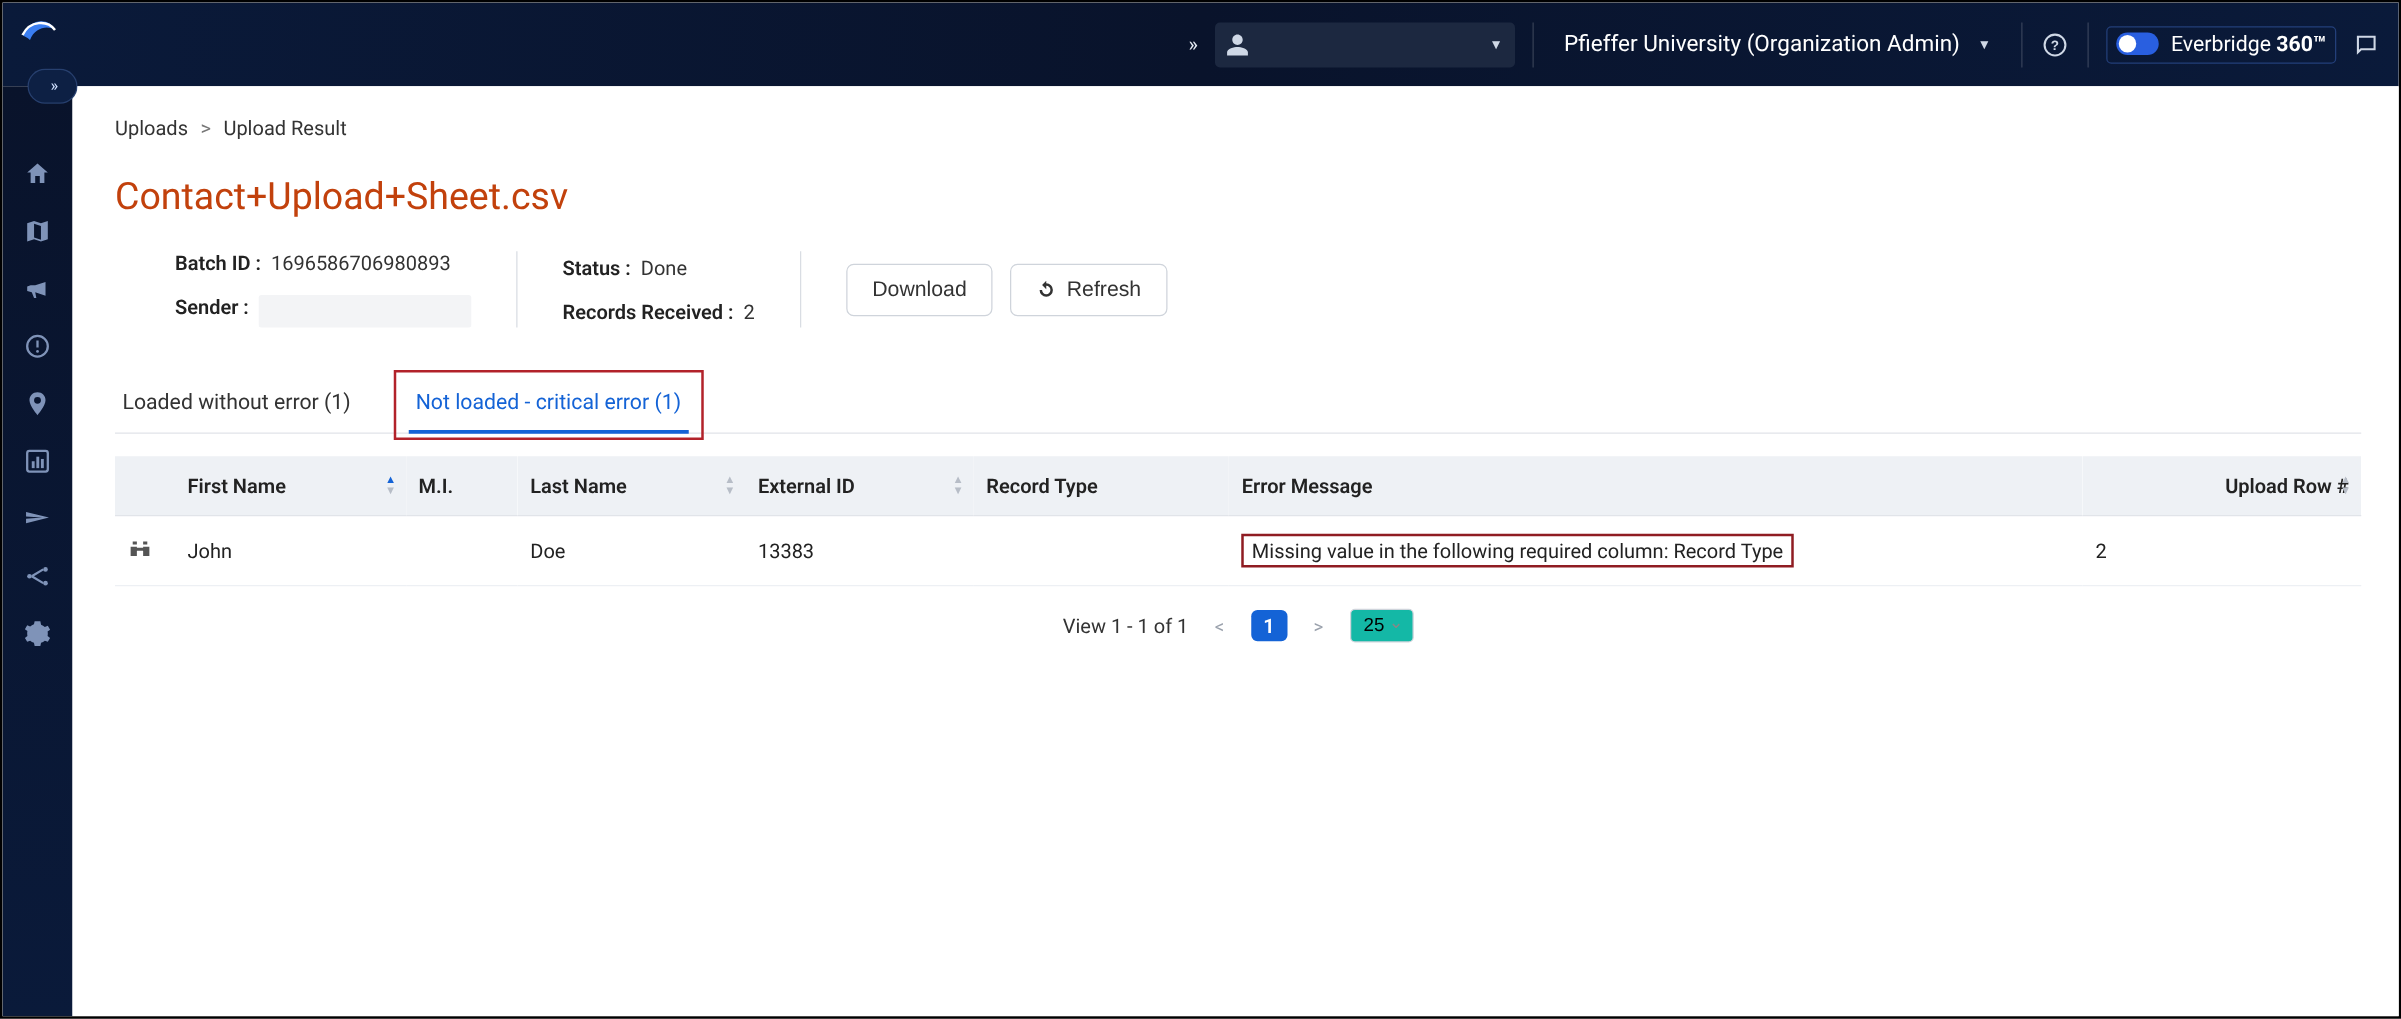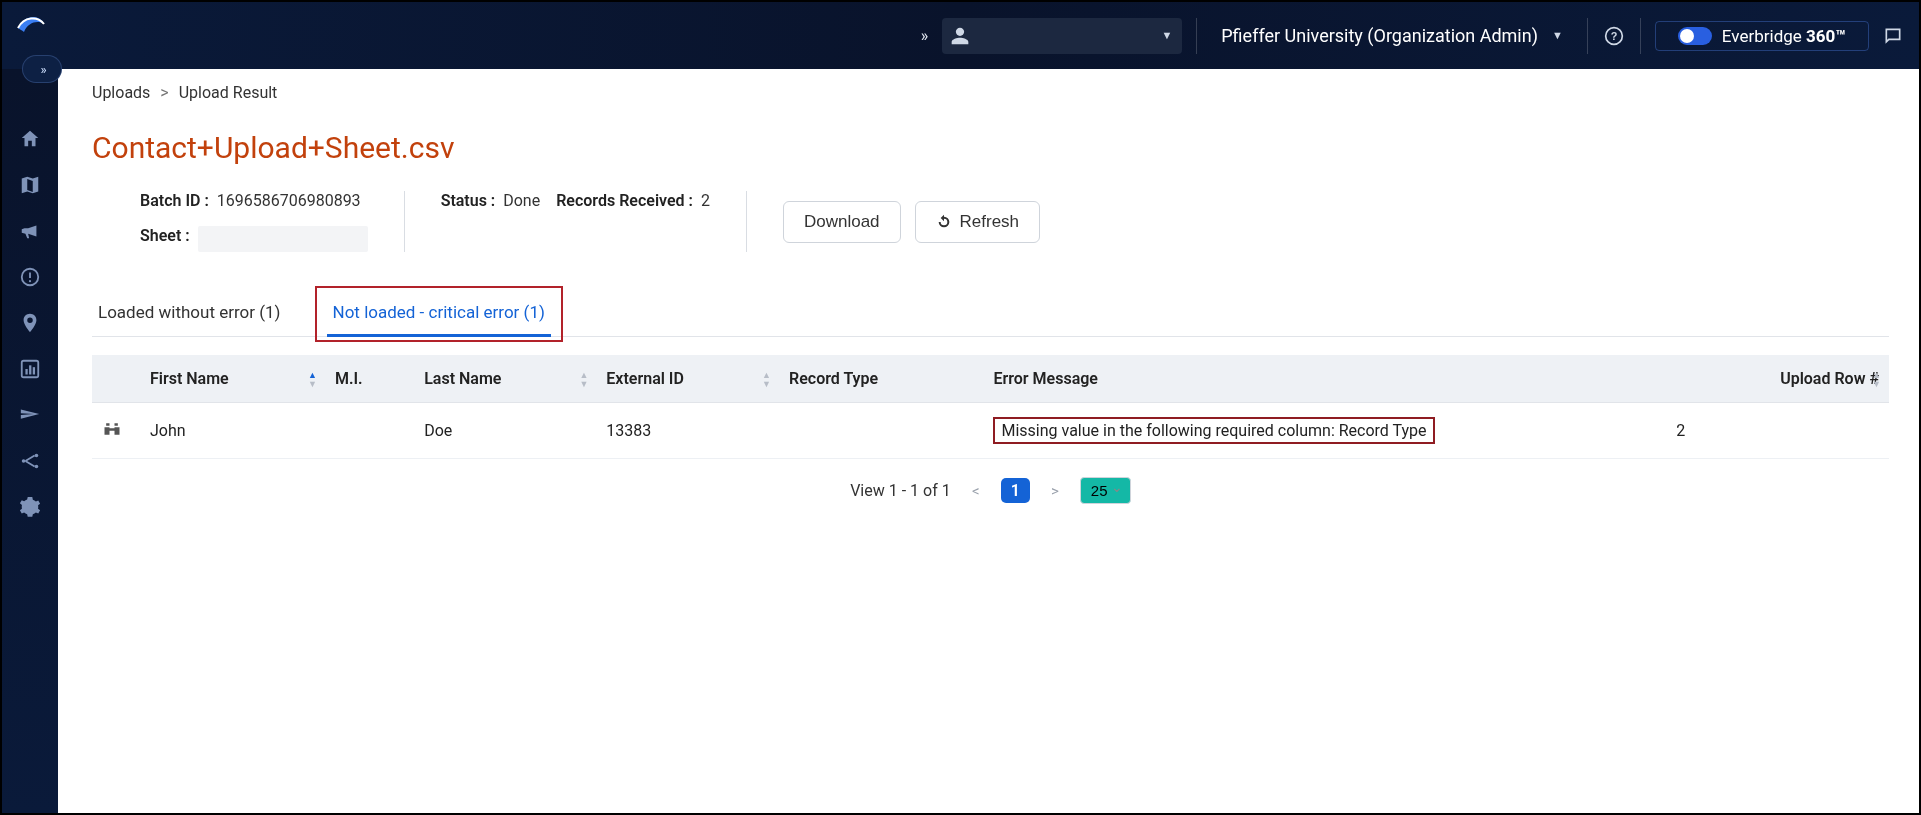--- a/index.html
+++ b/index.html
@@ -78,26 +78,25 @@
   }
   .org-selector .caret { font-size: 11px; color:#cfd8e6;}
   .top-icon {
     width: 24px; height:24px;
     color:#cfd8e6;
     cursor:pointer;
     display:flex;align-items:center;justify-content:center;
   }
   .eb360 {
     display:flex;
-    align-items:center;
     gap:10px;
     color:#fff;
     font-size:17px;
     margin-right:6px;
-    padding: 4px 22px;
+    padding: 4px 7px;
     border: 1px solid rgba(72,120,220,0.4);
     border-radius: 4px;
   }
   .toggle {
     width: 34px; height: 18px; border-radius: 9px;
     background:#295fe0;
     position:relative;
   }
   .toggle::after{
     content:""; position:absolute; left:2px; top:2px;
@@ -135,21 +134,21 @@
     width:24px;height:24px;
     color:#7f93b8;
     cursor:pointer;
     display:flex;align-items:center;justify-content:center;
   }
   
   .main {
     position:absolute;
     left:56px; top:67px; right:0; bottom:0;
     background:#fff;
-    padding: 14px 30px 20px 34px;
+    padding: 24px 30px 20px 34px;
     overflow:auto;
   }
   .breadcrumb {
     font-size:16px;
     color:#555;
     display:flex;
     gap:10px;
     align-items:center;
   }
   .breadcrumb .link { color:#333; cursor:pointer; }
@@ -168,21 +167,21 @@
     margin-left: 48px;
   }
   .meta-col1 {
     display:flex; flex-direction:column; gap:16px;
     padding-right: 36px;
     min-width: 250px;
   }
   .meta-col2 {
     border-left: 1px solid #d9dde3;
     padding: 0 36px;
-    display:flex; flex-direction:row; gap:16px; justify-content:center;
+    display:flex; flex-direction:column; gap:16px; justify-content:center;
   }
   .meta-col3 {
     border-left: 1px solid #d9dde3;
     padding-left: 36px;
     display:flex; align-items:center; gap:14px;
   }
   .kv { display:flex; gap:8px; font-size:16px;}
   .kv .k { font-weight:600; color:#222;}
   .kv .v { color:#333;}
   .sender-box {
@@ -430,21 +429,21 @@
 
   <h1 class="pagetitle">Contact+Upload+Sheet.csv</h1>
 
   <div class="meta-row">
     <div class="meta-col1">
       <div class="kv">
         <span class="k">Batch ID :</span>
         <span class="v">1696586706980893</span>
       </div>
       <div class="kv">
-        <span class="k">Sheet :</span>
+        <span class="k">Sender :</span>
         <span class="v sender-box"></span>
       </div>
     </div>
     <div class="meta-col2">
       <div class="kv">
         <span class="k">Status :</span>
         <span class="v">Done</span>
       </div>
       <div class="kv">
         <span class="k">Records Received :</span>

